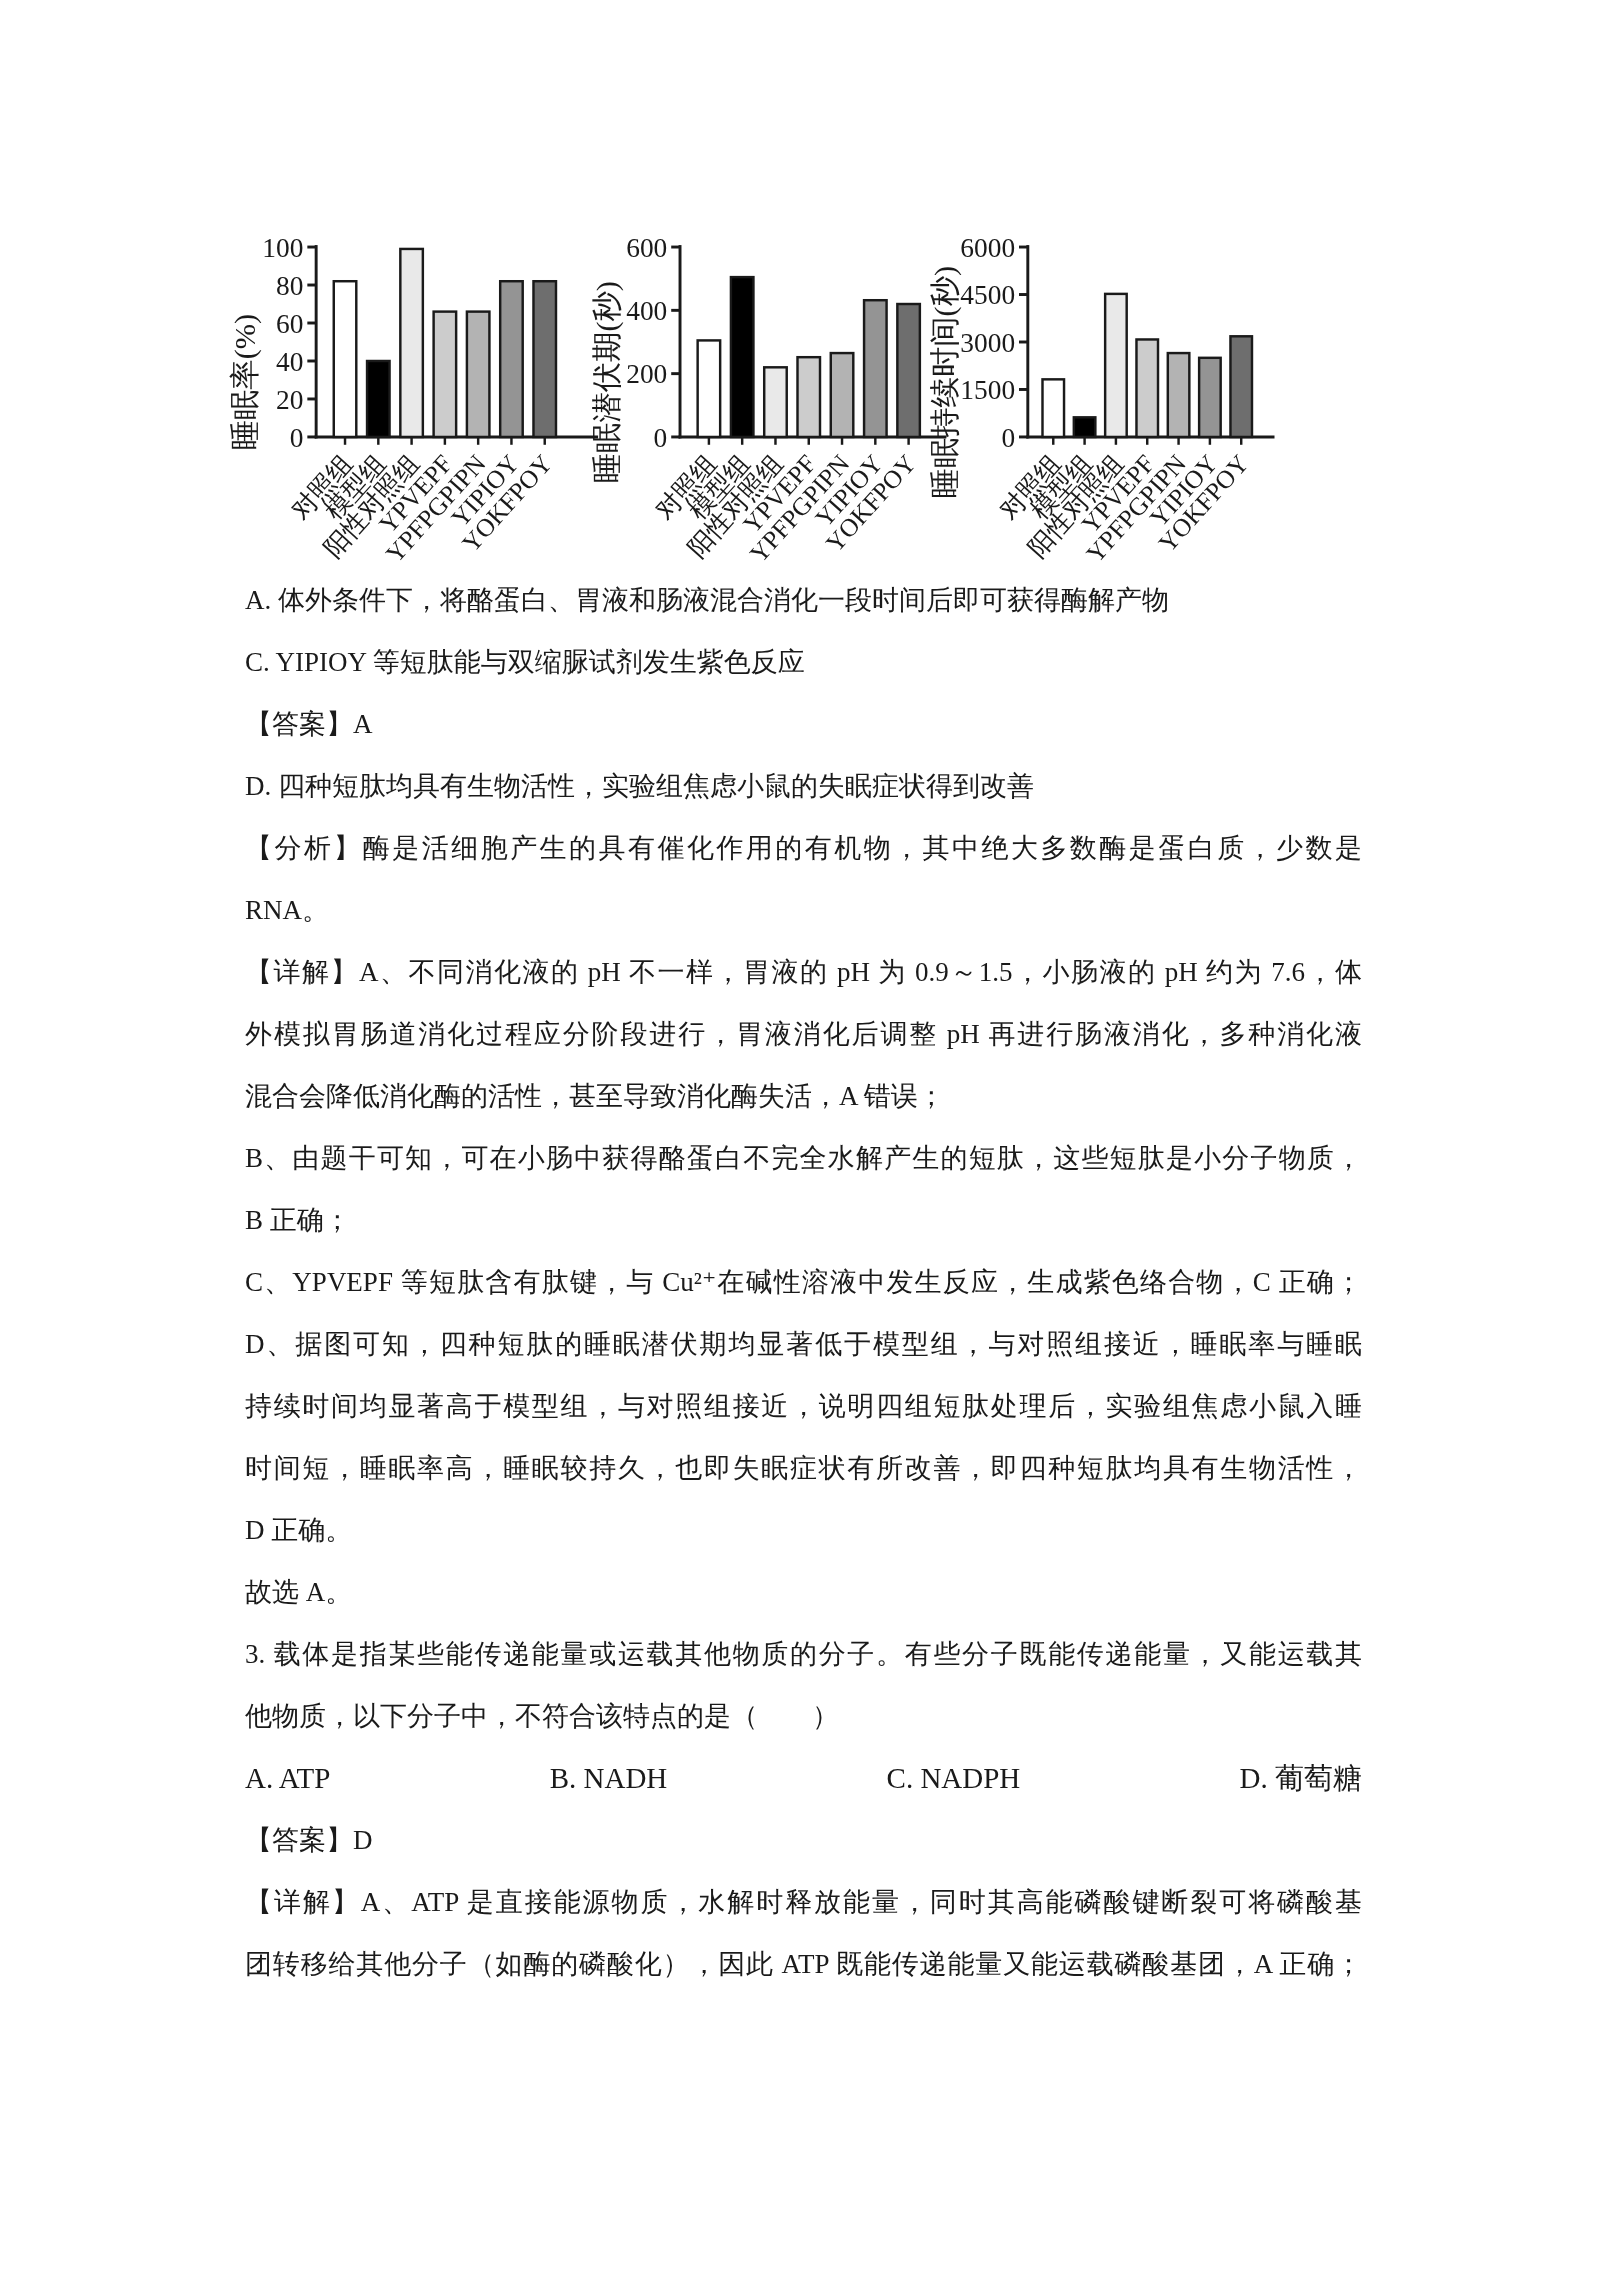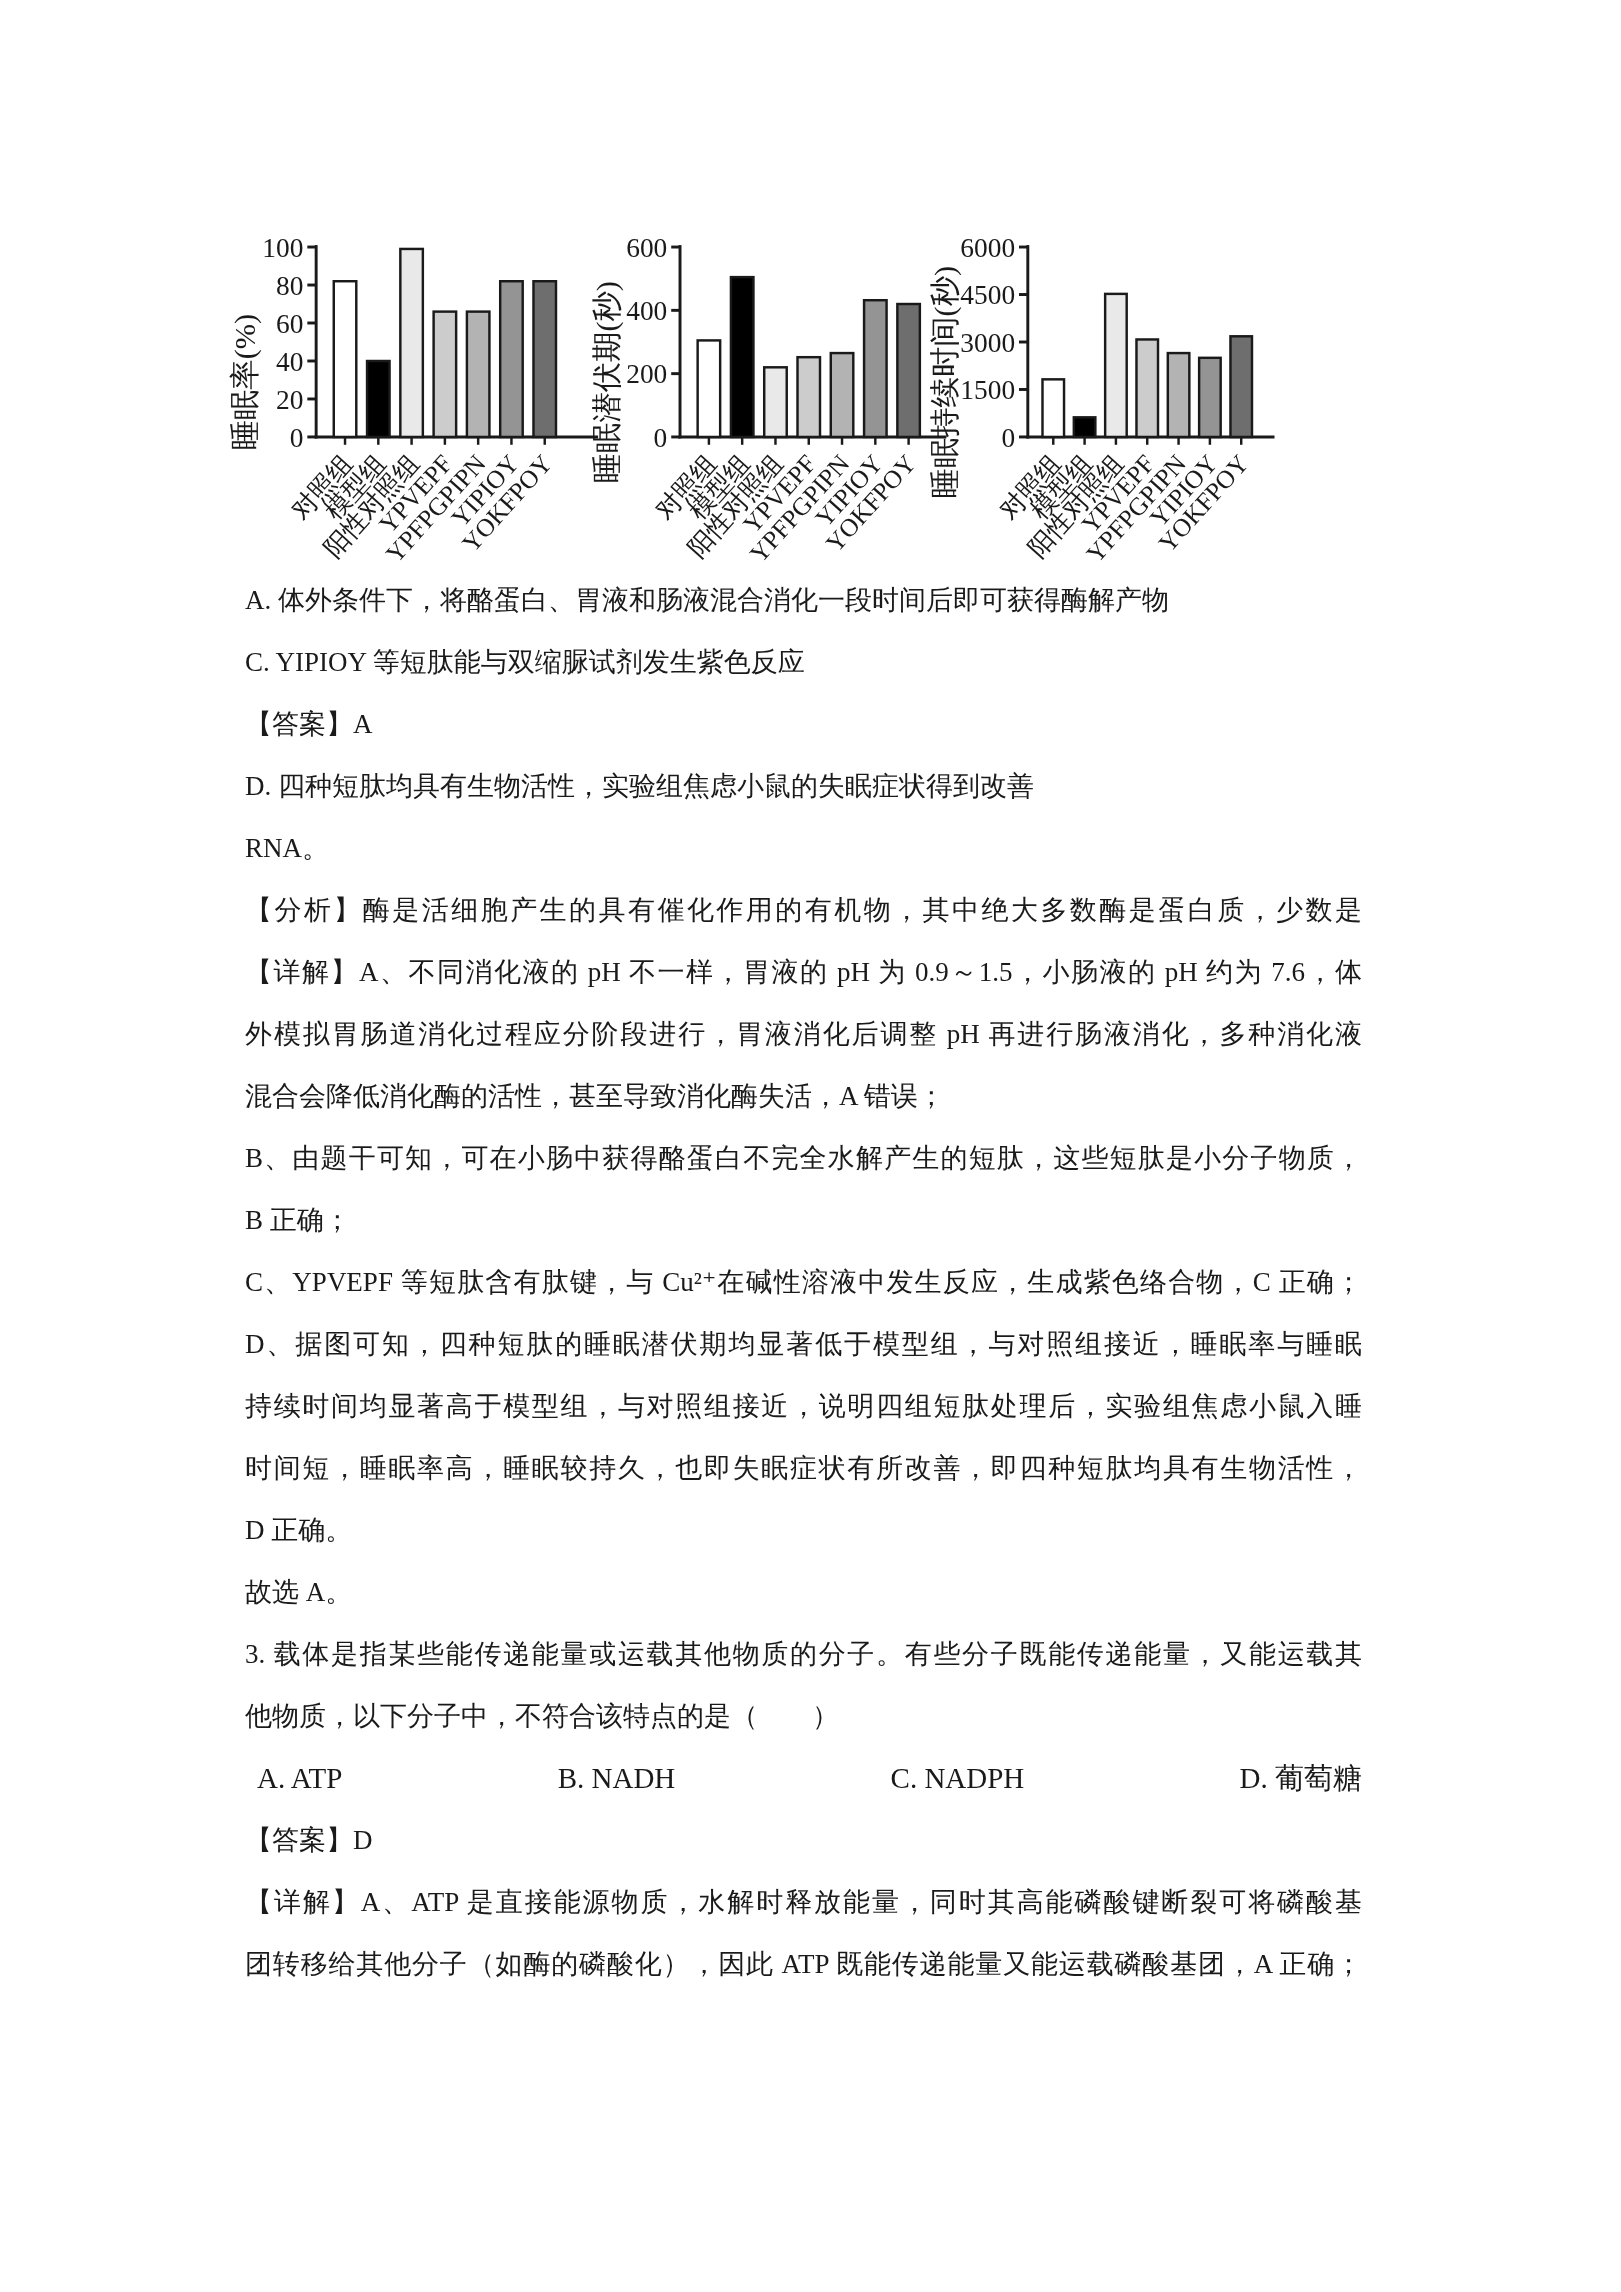--- a/index.html
+++ b/index.html
@@ -29,21 +29,21 @@
   .just{
     white-space:normal;
     text-align:justify;
     text-align-last:justify;
     overflow:hidden;
   }
   .optrow{
     height:62px;line-height:62px;font-size:29px;
     display:flex;justify-content:space-between;
   }
-  .optrow span{white-space:nowrap;margin-left:12px;}
+  .optrow span{white-space:nowrap;}
 </style>
 </head>
 <body>
 
 <div class="page">
 
   <div class="charts">
     <div class="chart" id="chart0">
         <svg width="372" height="436" viewBox="0 0 380 445" style="font-family: &quot;Liberation Serif&quot;, &quot;DejaVu Serif&quot;, serif;">
           <line x1="88" y1="100" x2="88" y2="297.5" stroke="#1a1a1a" stroke-width="3"></line>
@@ -158,22 +158,22 @@
           <text transform="translate(331,324) rotate(-48)" text-anchor="end" font-size="26" fill="#1a1a1a">YOKFPOY</text>
         </svg>
       </div>
   </div>
 
   <div class="textblock">
     <div class="ln">A. 体外条件下，将酪蛋白、胃液和肠液混合消化一段时间后即可获得酶解产物</div>
     <div class="ln">C. YIPIOY 等短肽能与双缩脲试剂发生紫色反应</div>
     <div class="ln">【答案】A</div>
     <div class="ln">D. 四种短肽均具有生物活性，实验组焦虑小鼠的失眠症状得到改善</div>
+    <div class="ln just">【分析】酶是活细胞产生的具有催化作用的有机物，其中绝大多数酶是蛋白质，少数是</div>
     <div class="ln">RNA。</div>
-    <div class="ln just">【分析】酶是活细胞产生的具有催化作用的有机物，其中绝大多数酶是蛋白质，少数是</div>
     <div class="ln just">【详解】A、不同消化液的 pH 不一样，胃液的 pH 为 0.9～1.5，小肠液的 pH 约为 7.6，体</div>
     <div class="ln just">外模拟胃肠道消化过程应分阶段进行，胃液消化后调整 pH 再进行肠液消化，多种消化液</div>
     <div class="ln">混合会降低消化酶的活性，甚至导致消化酶失活，A 错误；</div>
     <div class="ln just">B、由题干可知，可在小肠中获得酪蛋白不完全水解产生的短肽，这些短肽是小分子物质，</div>
     <div class="ln">B 正确；</div>
     <div class="ln just">C、YPVEPF 等短肽含有肽键，与 Cu²⁺在碱性溶液中发生反应，生成紫色络合物，C 正确；</div>
     <div class="ln just">D、据图可知，四种短肽的睡眠潜伏期均显著低于模型组，与对照组接近，睡眠率与睡眠</div>
     <div class="ln just">持续时间均显著高于模型组，与对照组接近，说明四组短肽处理后，实验组焦虑小鼠入睡</div>
     <div class="ln just">时间短，睡眠率高，睡眠较持久，也即失眠症状有所改善，即四种短肽均具有生物活性，</div>
     <div class="ln">D 正确。</div>

